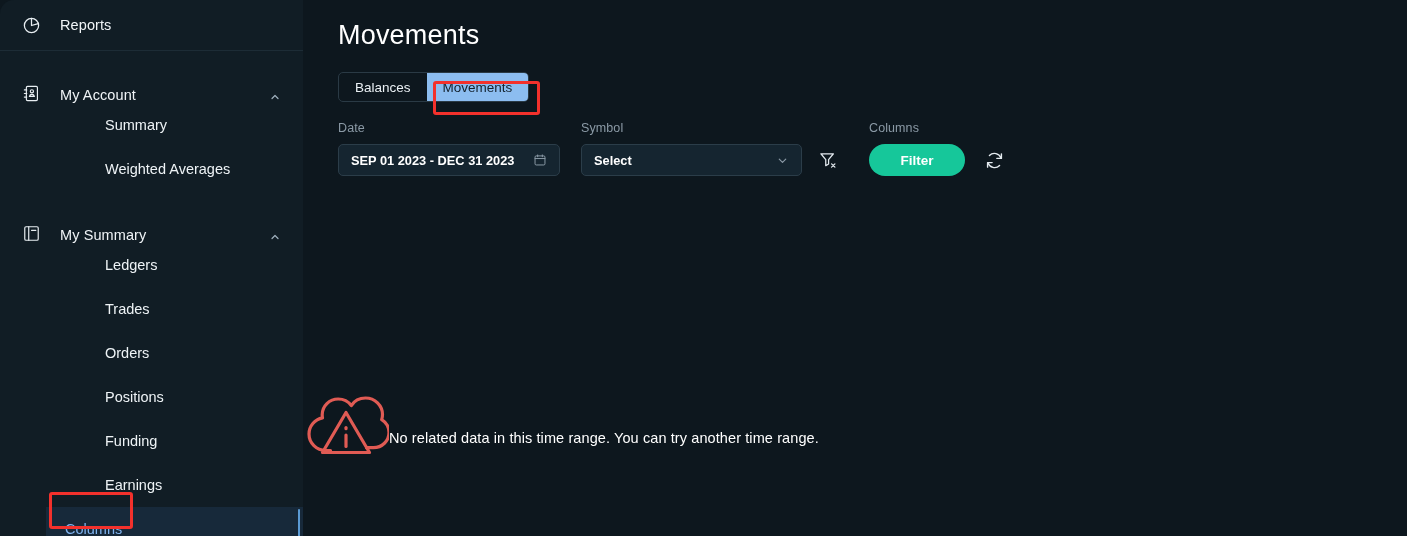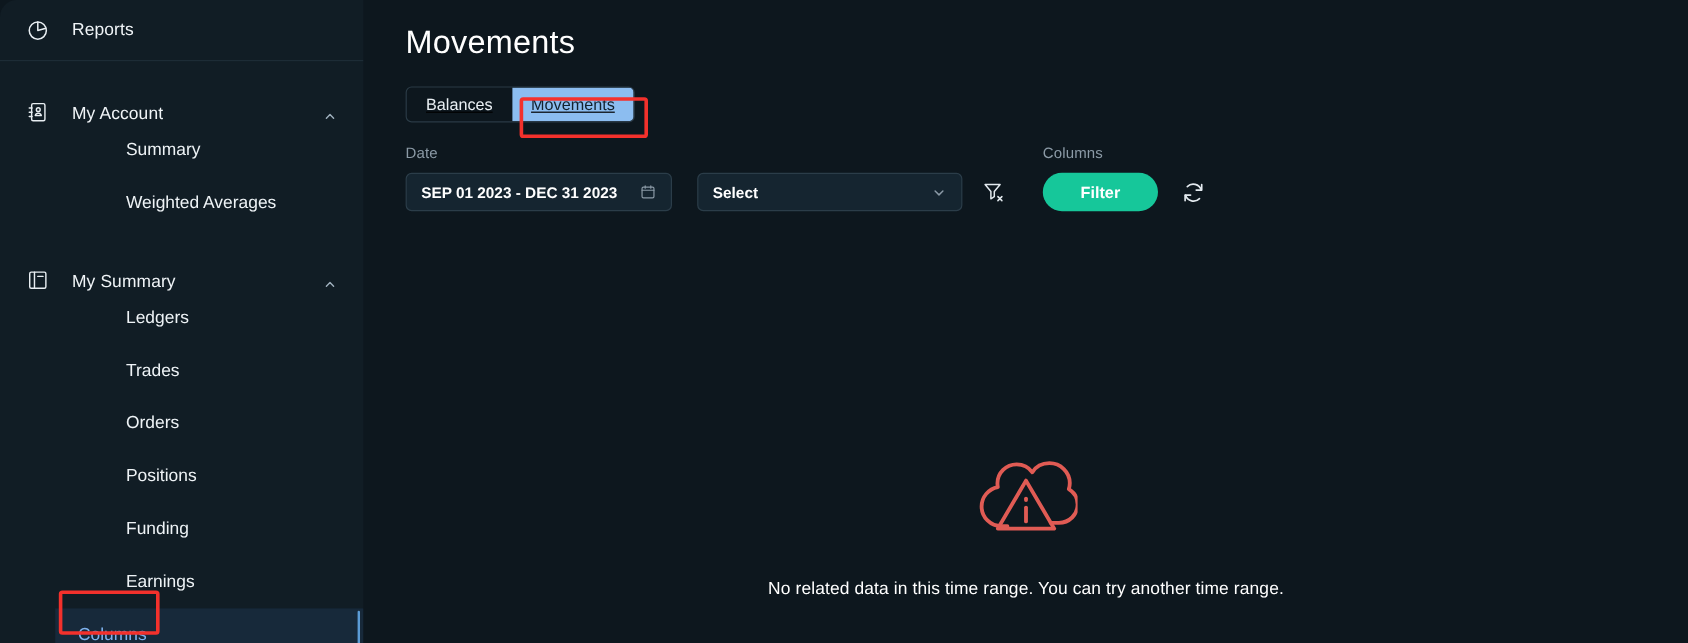--- a/index.html
+++ b/index.html
@@ -138,21 +138,20 @@
     margin-bottom: 21px;
   }
 
   
   .tabs {
     display: inline-flex;
     border: 1px solid #2a3a45;
     border-radius: 5px;
     overflow: hidden;
     height: 30px;
-    text-decoration: underline;
   }
   .tab {
     display: flex;
     align-items: center;
     justify-content: center;
     padding: 0 16px;
     font-size: 13.5px;
     color: #eaf0f4;
     background: transparent;
     height: 100%;
@@ -237,23 +236,22 @@
     display: flex;
     align-items: center;
     justify-content: center;
   }
 
   
   #empty-state {
     position: absolute;
     left: 0;
     right: 0;
-    top: 370px;
-    display: flex;
-    flex-direction: column;
+    top: 382px;
+    display: flex;
     align-items: center;
   }
   #empty-illustration { color: #e05b54; }
   #empty-message {
     margin-top: 28px;
     font-size: 14.5px;
     color: #ffffff;
     letter-spacing: .1px;
   }
 </style>
@@ -356,20 +354,21 @@
             <svg width="14" height="14" viewBox="0 0 24 24" fill="none" stroke="currentColor" stroke-width="1.7">
               <rect x="3.5" y="5" width="17" height="15.5" rx="2"></rect>
               <path d="M3.5 9.5h17" stroke-linecap="round"></path>
               <path d="M8 3.3v3.2M16 3.3v3.2" stroke-linecap="round"></path>
             </svg>
           </span>
         </div>
       </div>
 
       <div class="field field-symbol">
+        <span class="field-label">Symbol</span>
         <div class="control" id="symbol-control">
           <span class="ctl-text">Select</span>
           <span class="ctl-icon">
             <svg width="13" height="13" viewBox="0 0 24 24" fill="none" stroke="currentColor" stroke-width="2.2" stroke-linecap="round" stroke-linejoin="round">
               <polyline points="6 9.5 12 15.5 18 9.5"></polyline>
             </svg>
           </span>
         </div>
       </div>
 

